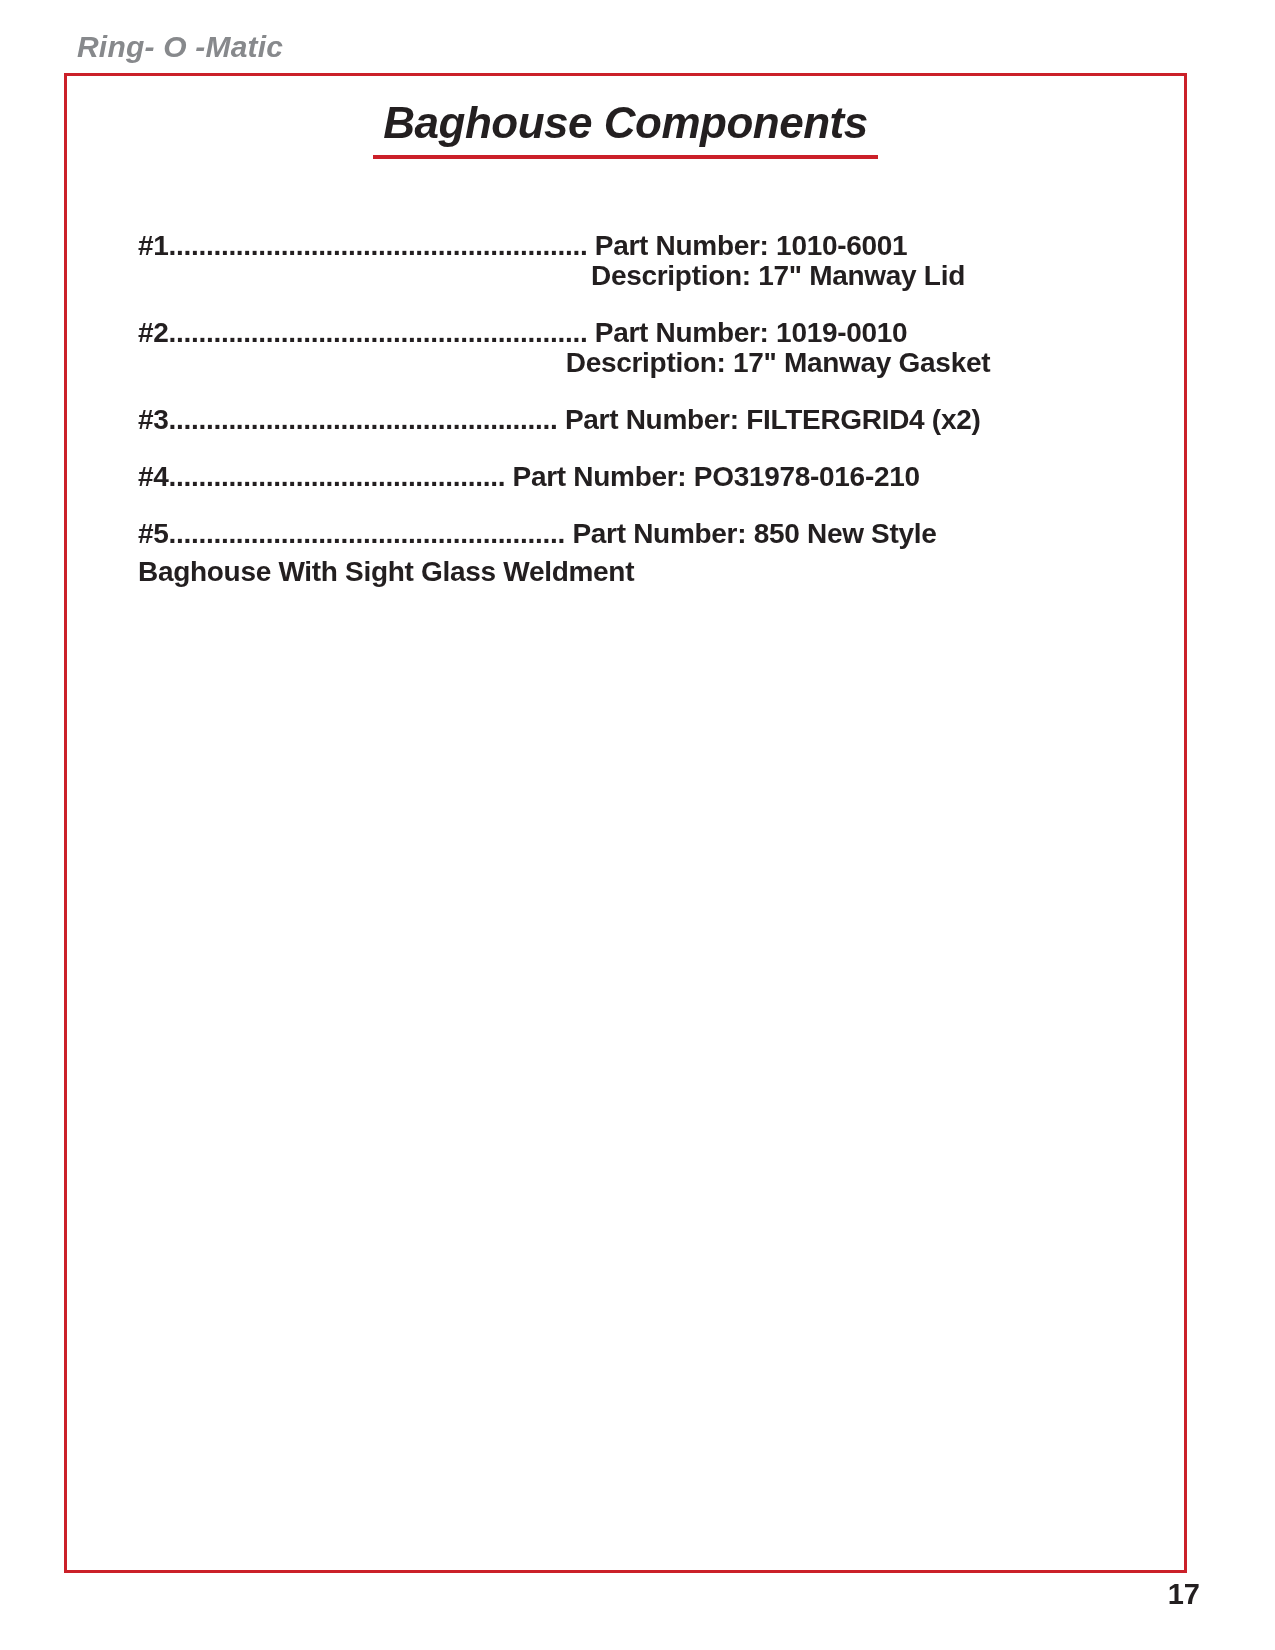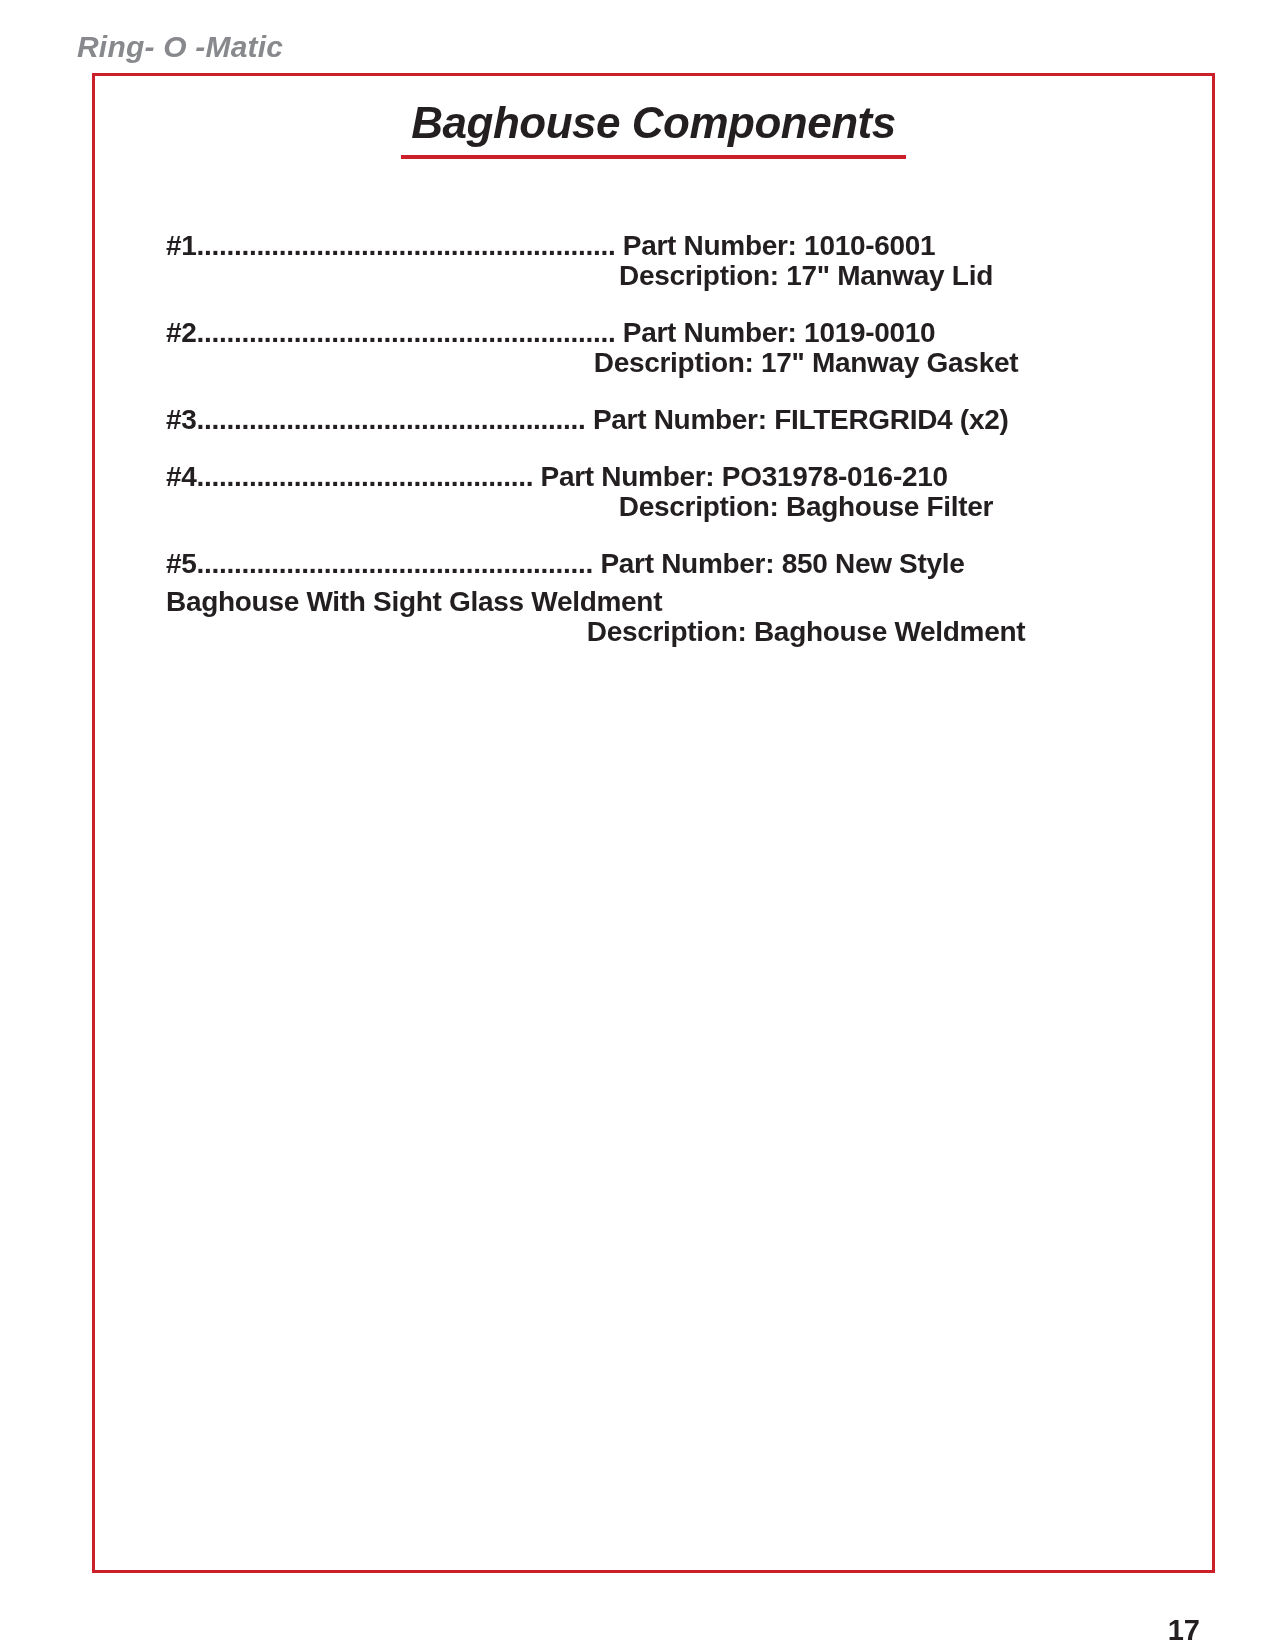--- a/index.html
+++ b/index.html
@@ -25,21 +25,21 @@
     font-size: 30px;
     line-height: 34px;
     font-weight: bold;
     font-style: italic;
     color: var(--brand-gray);
     letter-spacing: 0.2px;
     white-space: nowrap;
   }
   .frame {
     position: absolute;
-    left: 92px;
+    left: 64px;
     top: 73px;
     width: 1123px;
     height: 1500px;
     border: 3px solid var(--accent-red);
     background: #ffffff;
   }
   .title-wrap {
     text-align: center;
     margin-top: 20px;
   }
@@ -72,21 +72,20 @@
     text-align: center;
     white-space: nowrap;
   }
   .page-number {
     position: absolute;
     right: 75px;
     top: 1578px;
     font-size: 29px;
     font-weight: bold;
     color: var(--text-black);
-    margin-top: 36px;
   }
 </style>
 </head>
 <body>
 
 <div class="page">
 
   <div class="brand">Ring- O -Matic</div>
 
   <div class="frame">
@@ -106,27 +105,25 @@
         <div class="part-number-line">#2........................................................ Part Number: 1019-0010</div>
         <div class="part-description-line">Description: 17" Manway Gasket</div>
       </div>
 
       <div class="part-item">
         <div class="part-number-line">#3.................................................... Part Number: FILTERGRID4 (x2)</div>
       </div>
 
       <div class="part-item">
         <div class="part-number-line">#4............................................. Part Number: PO31978-016-210</div>
-        <div class="part-description-line">Description: Baghouse Filter</div>
       </div>
 
       <div class="part-item">
         <div class="part-number-line">#5..................................................... Part Number: 850 New Style</div>
         <div class="part-wrap-line">Baghouse With Sight Glass Weldment</div>
-        <div class="part-description-line">Description: Baghouse Weldment</div>
       </div>
 
     </div>
   </div>
 
   <div class="page-number">17</div>
 
 </div>
 
 </body></html>

